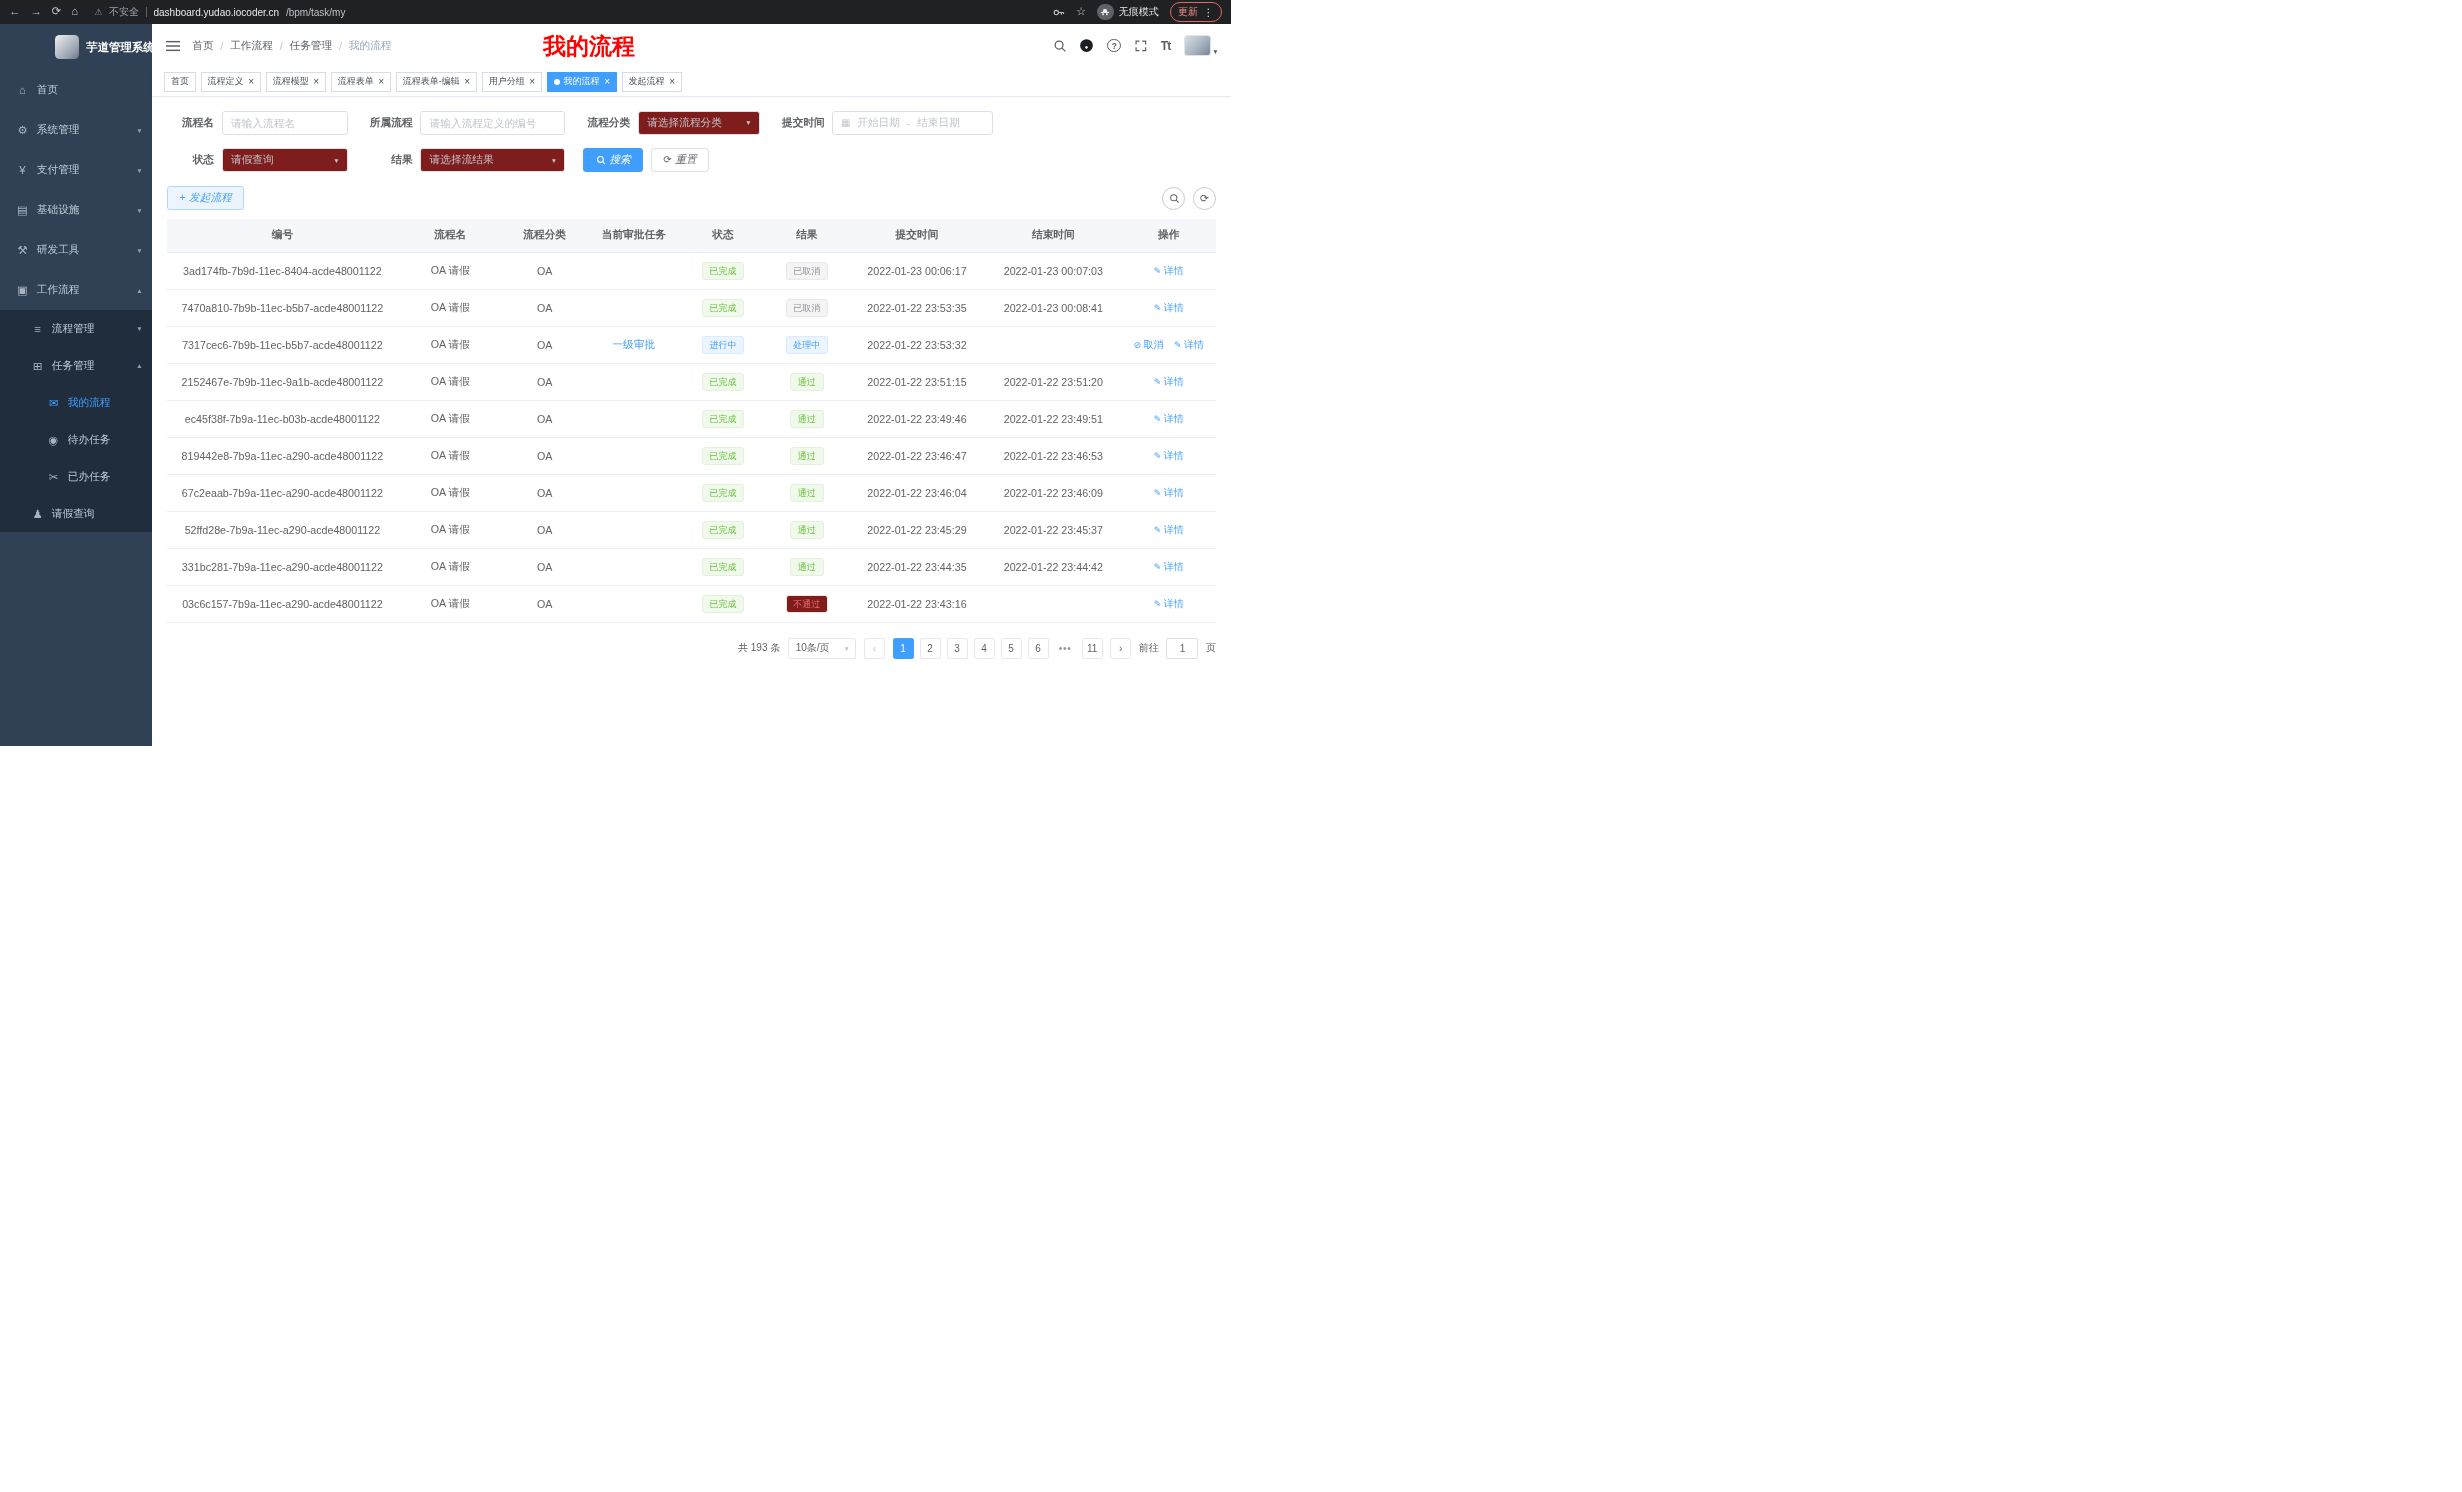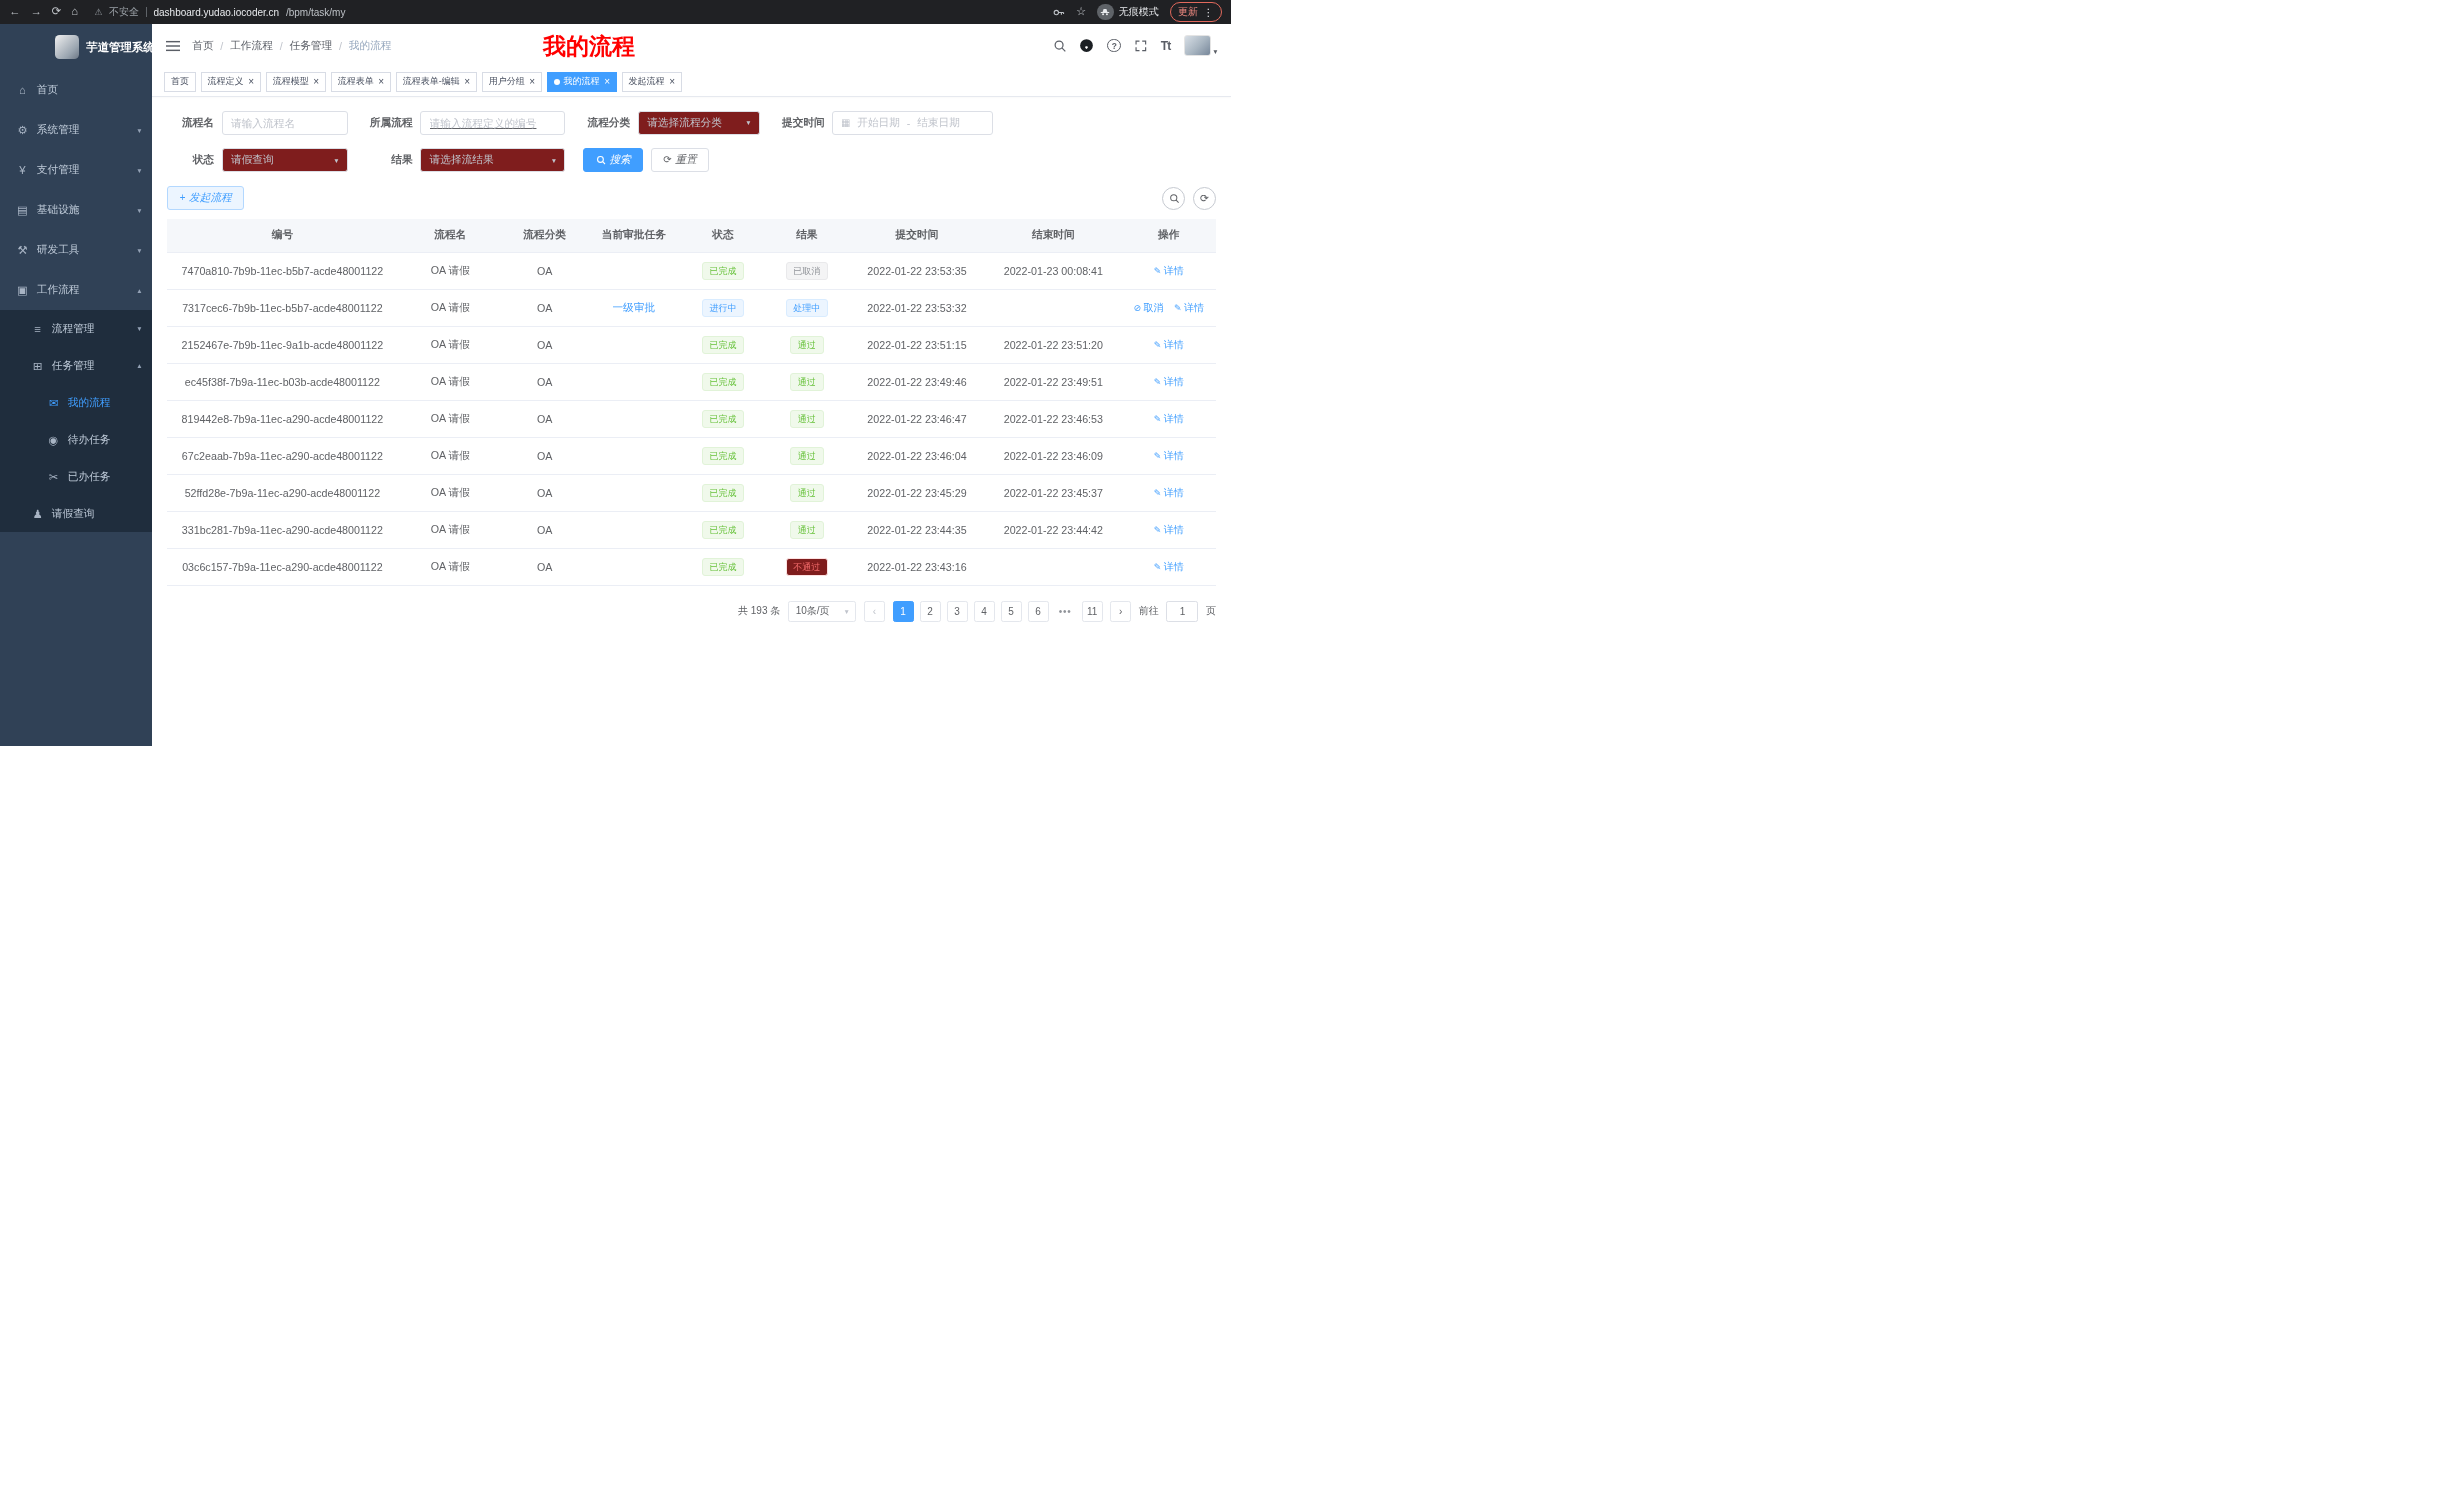--- a/index.html
+++ b/index.html
@@ -323,21 +323,21 @@
 
     <div class="content">
 
       <div class="filter-row">
         <div class="fi">
           <span class="fi-label">流程名</span>
           <input class="el-input" style="width: 126px;" placeholder="请输入流程名">
         </div>
         <div class="fi">
           <span class="fi-label">所属流程</span>
-          <input class="el-input" style="width: 145px; text-decoration: underline;" placeholder="请输入流程定义的编号">
+          <input class="el-input" style="width: 145px;" placeholder="请输入流程定义的编号">
         </div>
         <div class="fi">
           <span class="fi-label">流程分类</span>
           <div class="el-select" style="width:122px">
             <span>请选择流程分类</span>
             <span class="sel-chevron">▾</span>
           </div>
         </div>
         <div class="fi">
           <span class="fi-label">提交时间</span>
@@ -413,20 +413,34 @@
               <th>流程分类</th>
               <th>当前审批任务</th>
               <th>状态</th>
               <th>结果</th>
               <th>提交时间</th>
               <th>结束时间</th>
               <th>操作</th>
             </tr>
           </thead>
         <tbody>
+            <tr>
+              <td>3ad174fb-7b9d-11ec-8404-acde48001122</td>
+              <td>OA 请假</td>
+              <td>OA</td>
+              <td></td>
+              <td><span class="tag tag-success">已完成</span></td>
+              <td><span class="tag tag-info">已取消</span></td>
+              <td>2022-01-23 00:06:17</td>
+              <td>2022-01-23 00:07:03</td>
+              <td><a class="row-action">
+                  <span class="action-icon">✎</span>
+                  <span>详情</span>
+                </a></td>
+            </tr>
             <tr>
               <td>7470a810-7b9b-11ec-b5b7-acde48001122</td>
               <td>OA 请假</td>
               <td>OA</td>
               <td></td>
               <td><span class="tag tag-success">已完成</span></td>
               <td><span class="tag tag-info">已取消</span></td>
               <td>2022-01-22 23:53:35</td>
               <td>2022-01-23 00:08:41</td>
               <td><a class="row-action">

